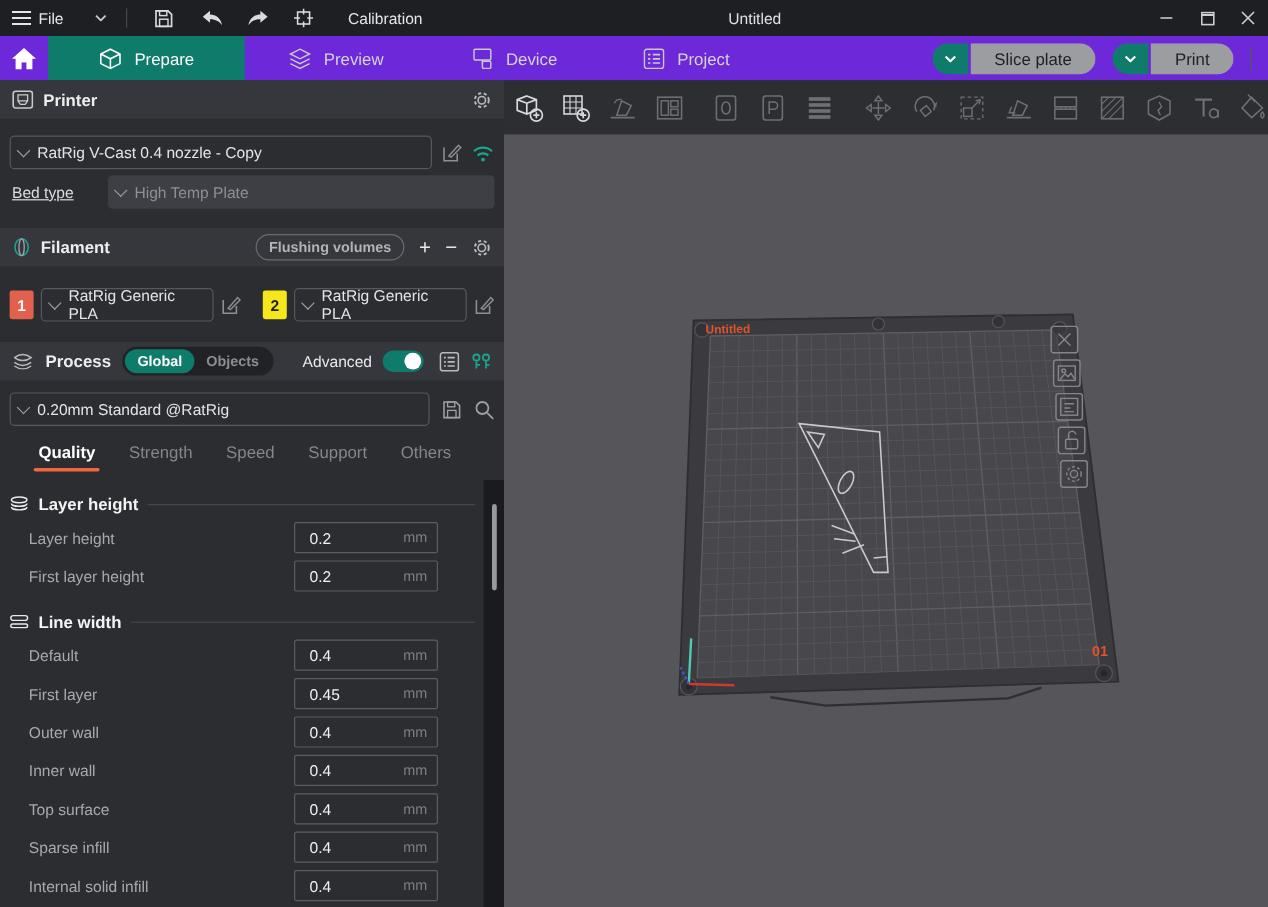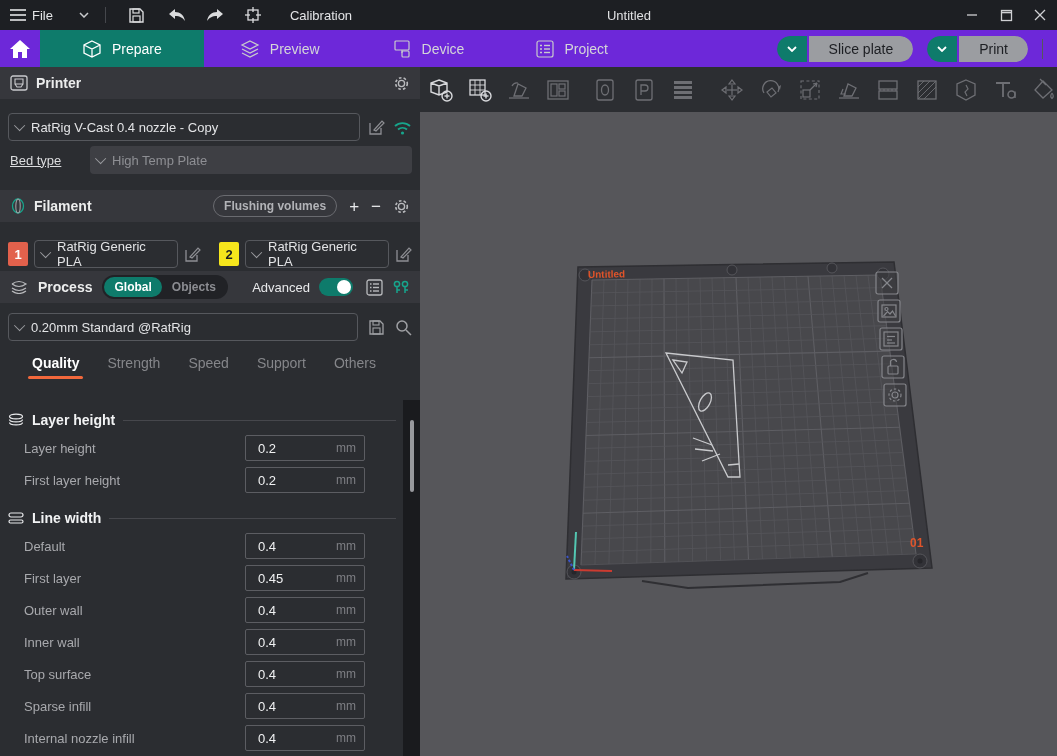--- a/index.html
+++ b/index.html
@@ -283,21 +283,21 @@
       <div class="combo" style="flex:1;">
         <span class="chev"></span>
         <span>RatRig Generic PLA</span>
       </div>
       <svg width="17" height="17" viewBox="0 0 17 17">
           <path d="M2 4 v11 h11 v-6" fill="none" stroke="#8e8f94" stroke-width="1.3"></path>
           <path d="M6 11 L14 2 L16 4 L8 12 Z" fill="none" stroke="#8e8f94" stroke-width="1.2"></path>
         </svg>
     </div>
 
-    <div class="sec-header" style="margin-top:3px; gap:10px;">
+    <div class="sec-header" style="margin-top:17px; gap:10px;">
       <svg width="18" height="14" viewBox="0 0 18 14">
           <path d="M2 4 q7 -5 14 0 q-7 5 -14 0 M2 8 q7 5 14 0 M2 11 q7 5 14 0" fill="none" stroke="#b9babd" stroke-width="1.2"></path>
         </svg>
       <span class="sec-title">Process</span>
       <span class="seg-ctl">
         <span class="seg active">Global</span>
         <span class="seg">Objects</span>
       </span>
       <span class="sec-right" style="gap:9px;">
         <span class="adv-label">Advanced</span>
@@ -416,21 +416,21 @@
         </div>
       </div>
       <div class="prow">
         <span class="plabel">Sparse infill</span>
         <div class="pinput">
           <span class="pval">0.4</span>
           <span class="punit">mm</span>
         </div>
       </div>
       <div class="prow">
-        <span class="plabel">Internal nozzle infill</span>
+        <span class="plabel">Internal solid infill</span>
         <div class="pinput">
           <span class="pval">0.4</span>
           <span class="punit">mm</span>
         </div>
       </div>
 
       <div class="scrollstrip">
         <div class="scrollthumb"></div>
       </div>
     </div>

